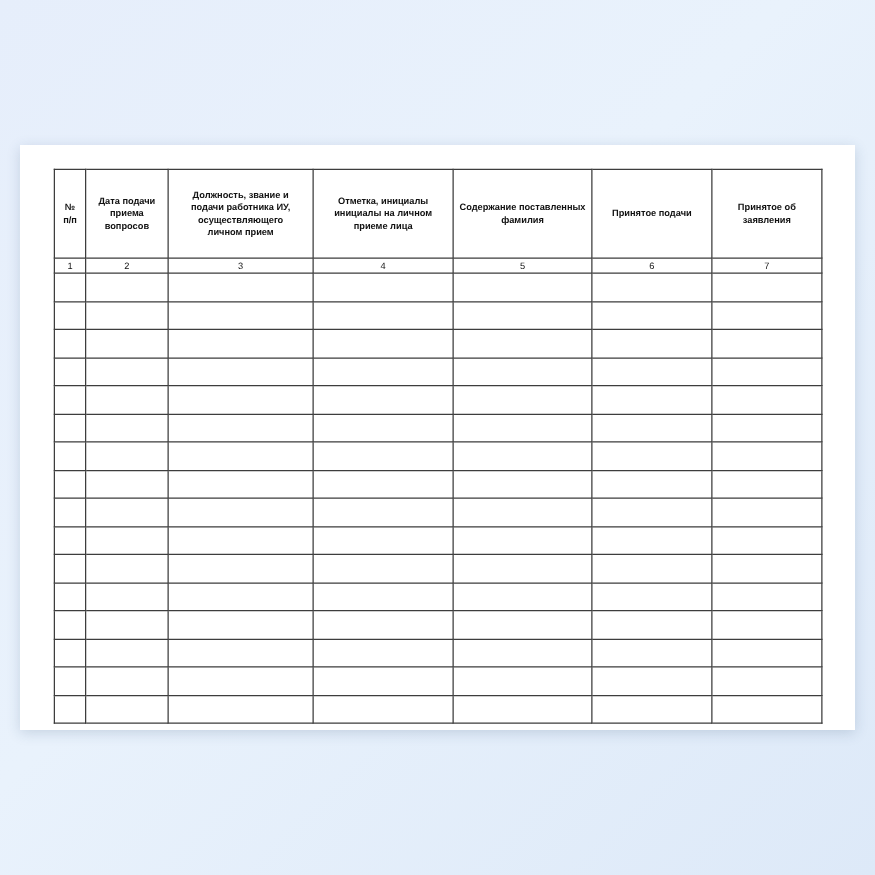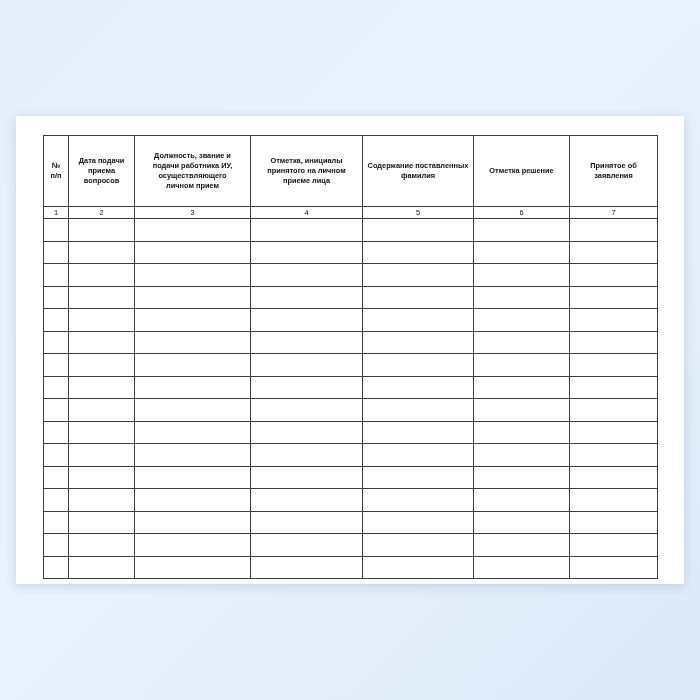--- a/index.html
+++ b/index.html
@@ -100,29 +100,29 @@
               <div>вопросов</div>
             </th>
             <th class="c3">
               <div>Должность, звание и</div>
               <div>подачи работника ИУ,</div>
               <div>осуществляющего</div>
               <div>личном прием</div>
             </th>
             <th class="c4">
               <div>Отметка, инициалы</div>
-              <div>принятого на личном</div>
+              <div>инициалы на личном</div>
               <div>приеме лица</div>
             </th>
             <th class="c5">
               <div>Содержание поставленных</div>
               <div>фамилия</div>
             </th>
             <th class="c6">
-              <div>Отметка решение</div>
+              <div>Принятое подачи</div>
             </th>
             <th class="c7">
               <div>Принятое об</div>
               <div>заявления</div>
             </th>
           </tr>
         </thead>
         <tbody>
           <tr>
             <td class="numrow">1</td>

